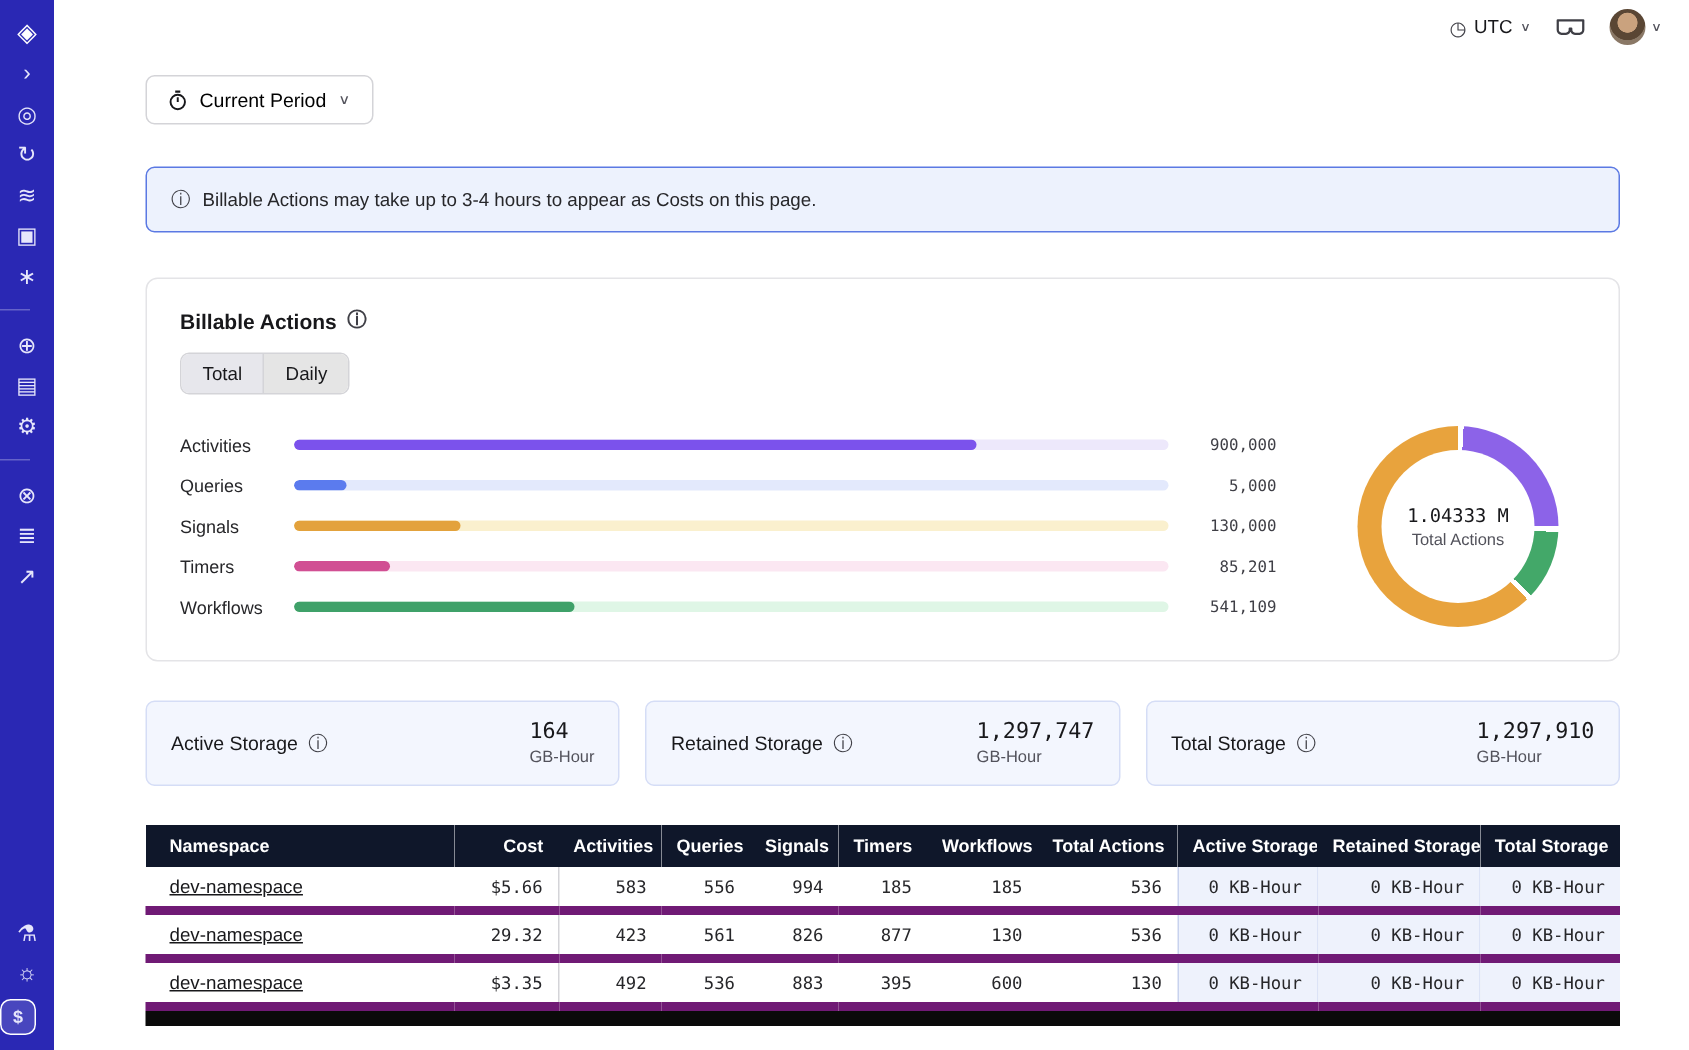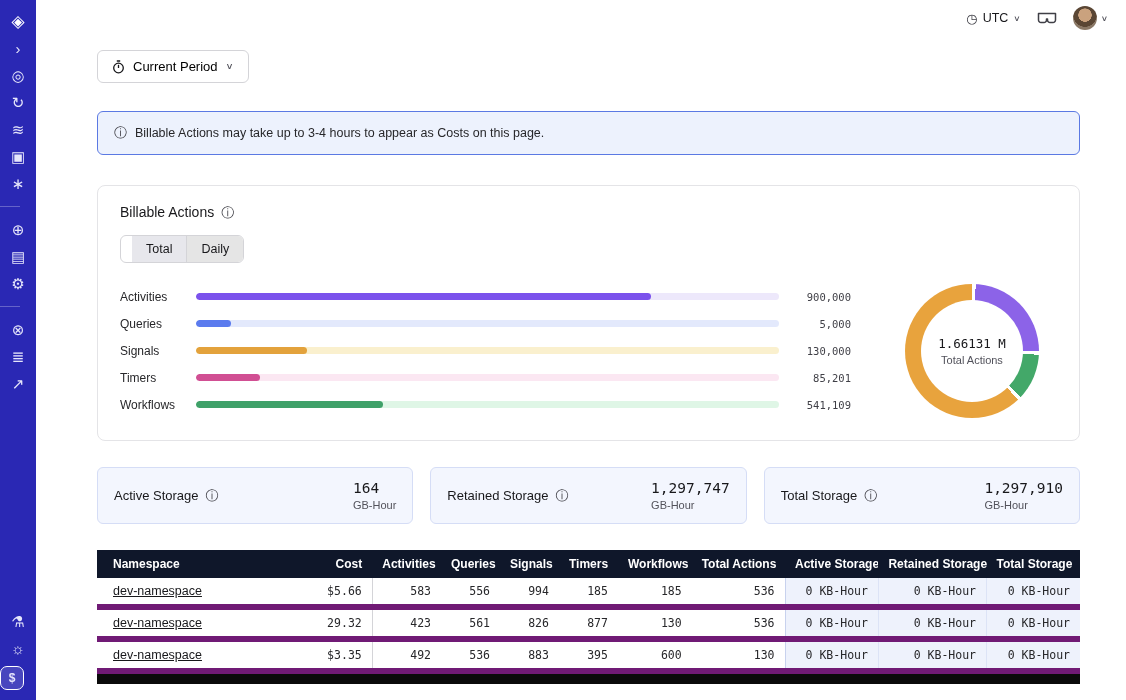--- a/index.html
+++ b/index.html
@@ -36,22 +36,22 @@
   .period-btn { display:flex; align-items:center; gap:8px; border:1px solid #d4d4d8; background:#fff;
     border-radius:6px; padding:8px 14px; font-size:13px; font-weight:500; cursor:pointer; }
   .period-btn .chev { font-size:11px; }
 
   .banner { margin-top:28px; background:#edf2fd; border:1px solid #5b79e3; border-radius:6px;
     padding:12px 16px; font-size:12.5px; color:#27272a; display:flex; align-items:center; gap:8px; }
   .info-i { font-size:13px; color:#3f3f46; font-style:normal; }
 
   
   .card { margin-top:30px; border:1px solid #e4e4e7; border-radius:8px; padding:18px 22px 22px; background:#fff; }
-  .card-title { font-size:14px; font-weight:400; display:flex; align-items:flex-start; gap:7px; }
-  .tabs { display:inline-flex; margin-top:13px; border:1px solid #d4d4d8; border-radius:6px; overflow:hidden;padding-left:11px; }
+  .card-title { font-size:14px; font-weight:700; display:flex; align-items:flex-end; gap:7px; }
+  .tabs { display:inline-flex; margin-top:13px; border:1px solid #d4d4d8; border-radius:6px; overflow:hidden; }
   .tab { padding:6px 14px; font-size:12.5px; background:#e5e5e5; border:none; cursor:pointer;
     font-family:inherit; color:#18181b; }
   .tab.active { background:#e7e7ec; font-weight:500; border-right:1px solid #d4d4d8; }
 
   .chart-area { display:flex; align-items:center; margin-top:20px; gap:36px; }
   .bars { flex:1; }
   .bar-row { display:flex; align-items:center; height:27px; }
   .bar-label { width:76px; font-size:12px; color:#27272a; flex:none; }
   .bar-track { flex:1; height:7px; border-radius:4px; overflow:hidden; }
   .bar-fill { height:100%; border-radius:4px; }
@@ -201,21 +201,21 @@
             <span class="bar-label">Workflows</span>
             <div class="bar-track" style="background: rgb(223, 246, 230);">
               <div class="bar-fill" style="width: 32%; background: rgb(63, 161, 105);"></div>
             </div>
             <span class="bar-value">541,109</span>
           </div>
         </div>
       <div class="donut-wrap">
         <div class="donut" id="donut" style="background: conic-gradient(rgb(255, 255, 255) 0%, rgb(255, 255, 255) 0.9%, rgb(140, 99, 232) 0.9%, rgb(140, 99, 232) 25%, rgb(255, 255, 255) 25%, rgb(255, 255, 255) 25.9%, rgb(67, 168, 105) 25.9%, rgb(67, 168, 105) 37%, rgb(255, 255, 255) 37%, rgb(255, 255, 255) 37.9%, rgb(232, 163, 61) 37.9%, rgb(232, 163, 61) 100%);">
           <div class="donut-hole">
-            <span class="donut-val">1.66131 M</span>
+            <span class="donut-val">1.04333 M</span>
             <span class="donut-sub">Total Actions</span>
           </div>
         </div>
       </div>
     </div>
   </section>
 
   <div class="storage-row">
     <div class="storage-card">
       <span class="storage-label">

